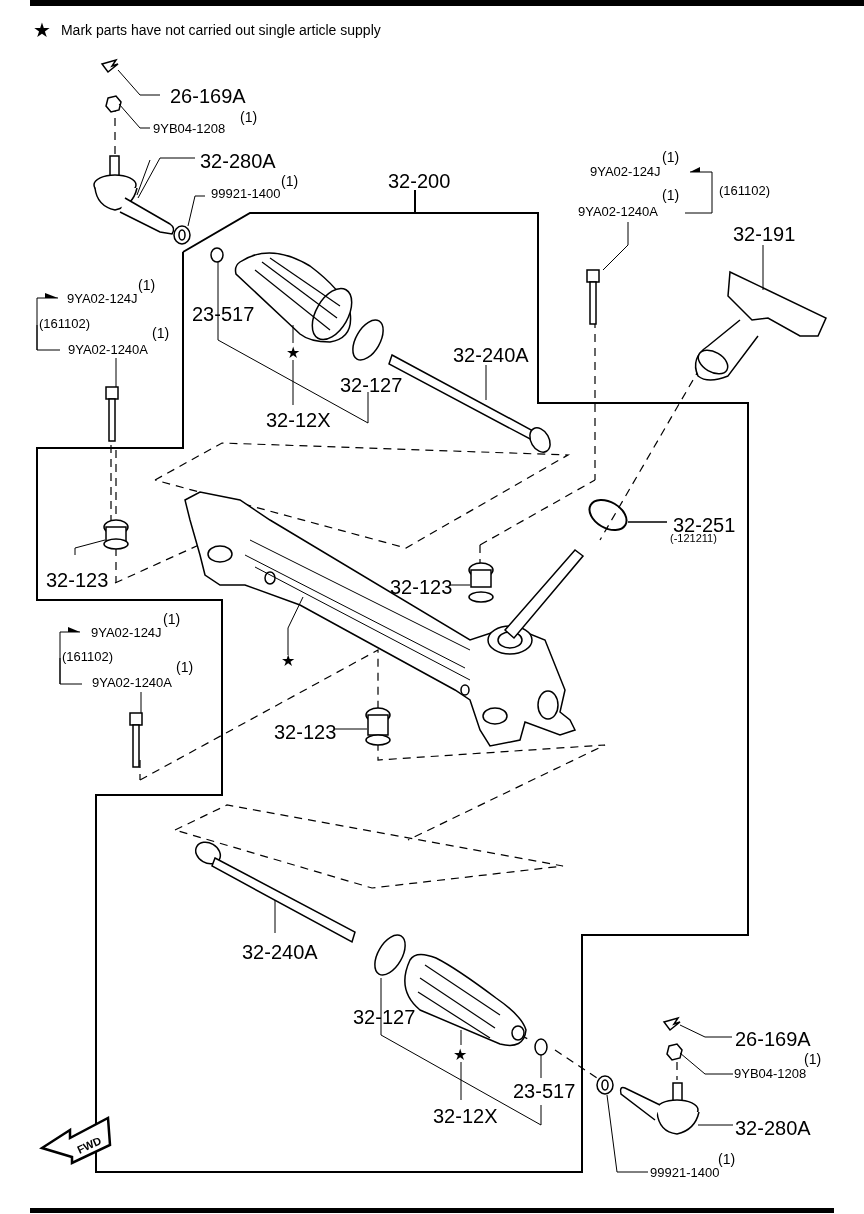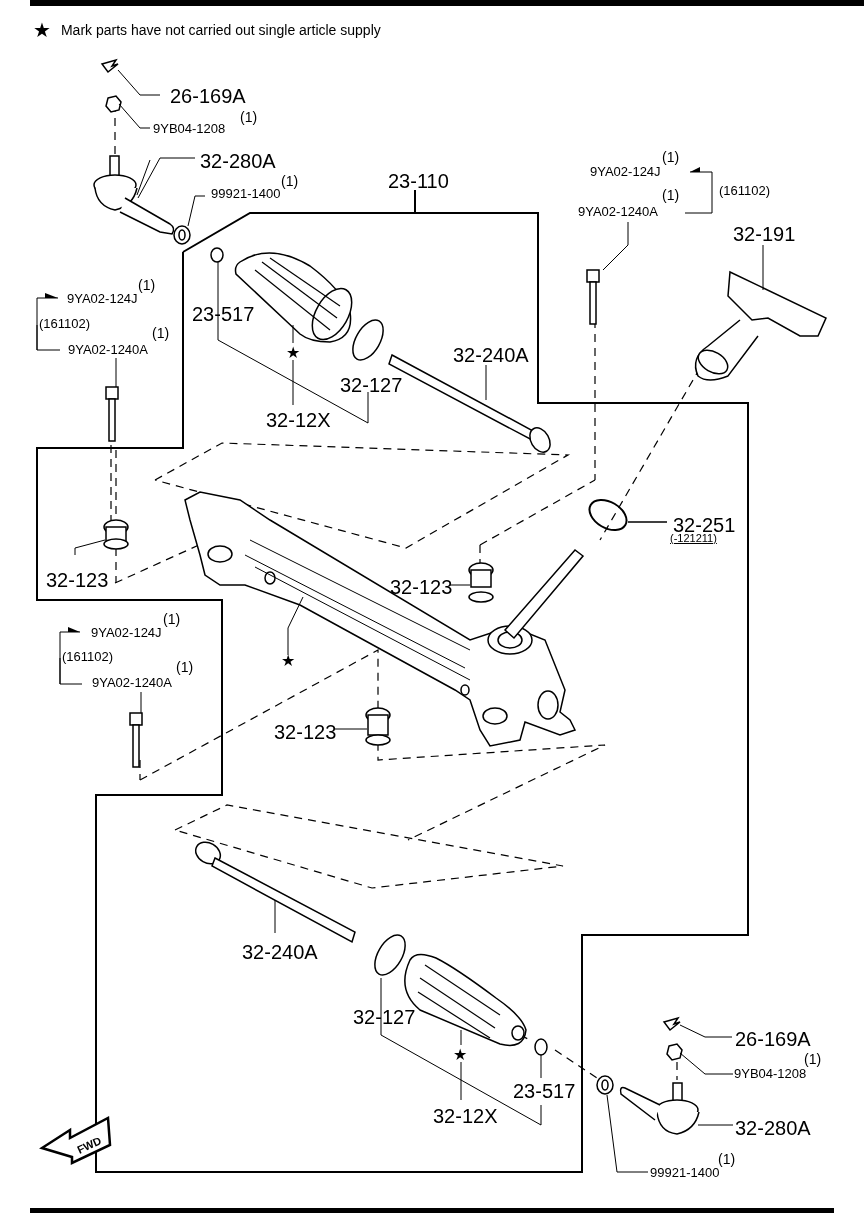--- a/index.html
+++ b/index.html
@@ -4,21 +4,21 @@
 <style>
   html, body { margin: 0; padding: 0; background: #ffffff; }
   body { width: 864px; height: 1214px; position: relative; overflow: hidden; font-family: "Liberation Sans", sans-serif; color: #000; }
   .topbar { position: absolute; left: 30px; top: 0; width: 834px; height: 6px; background: #000; }
   .bottombar { position: absolute; left: 30px; top: 1208px; width: 804px; height: 5px; background: #000; }
   .note { position: absolute; left: 33px; top: 20px; font-size: 14px; display: flex; align-items: center; gap: 10px; }
   .note .star { font-size: 20px; line-height: 1; }
   svg.diagram { position: absolute; left: 0; top: 0; }
   .lbl { position: absolute; font-size: 20px; white-space: nowrap; line-height: 1; }
   .lbl.small { font-size: 13px; }
-  .lbl.tiny { font-size: 11px; text-decoration: underline; }
+  .lbl.tiny { font-size: 11px; }
   .qty { position: absolute; font-size: 14px; line-height: 1; }
 </style>
 </head>
 <body>
 
 <div class="topbar"></div>
 
 <div class="note">
   <span class="star">★</span>
   <span>Mark parts have not carried out single article supply</span>
@@ -217,21 +217,21 @@
 </svg>
 
 <div class="bottombar"></div>
 
 <div class="lbl" style="left:170px;top:86px">26-169A</div>
 <div class="qty" style="left:240px;top:110px">(1)</div>
 <div class="lbl small" style="left:153px;top:122px">9YB04-1208</div>
 <div class="lbl" style="left:200px;top:151px">32-280A</div>
 <div class="qty" style="left:281px;top:174px">(1)</div>
 <div class="lbl small" style="left:211px;top:187px">99921-1400</div>
-<div class="lbl" style="left:388px;top:171px">23-110</div>
+<div class="lbl" style="left:388px;top:171px">32-200</div>
 
 <div class="qty" style="left:662px;top:150px">(1)</div>
 <div class="lbl small" style="left:590px;top:165px">9YA02-124J</div>
 <div class="lbl small" style="left:719px;top:184px">(161102)</div>
 <div class="qty" style="left:662px;top:188px">(1)</div>
 <div class="lbl small" style="left:578px;top:205px">9YA02-1240A</div>
 <div class="lbl" style="left:733px;top:224px">32-191</div>
 
 <div class="qty" style="left:138px;top:278px">(1)</div>
 <div class="lbl small" style="left:67px;top:292px">9YA02-124J</div>

